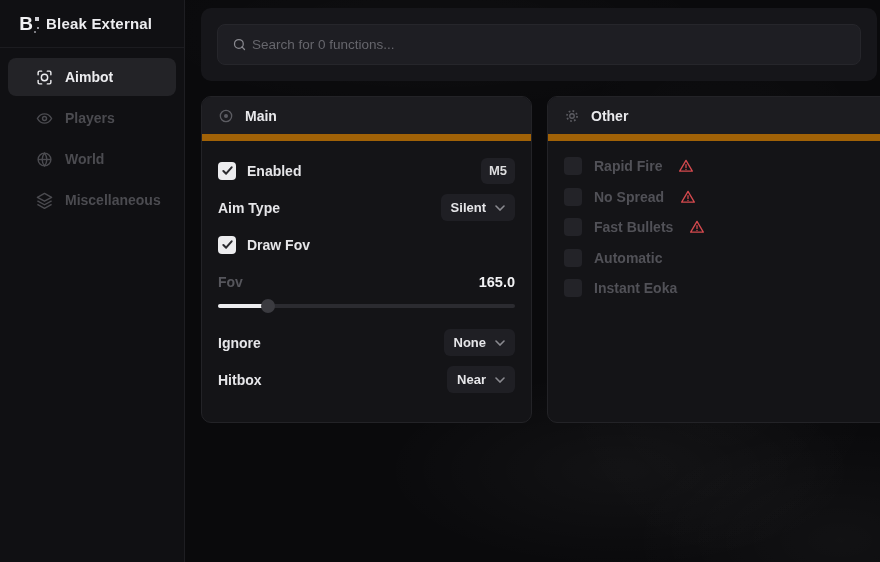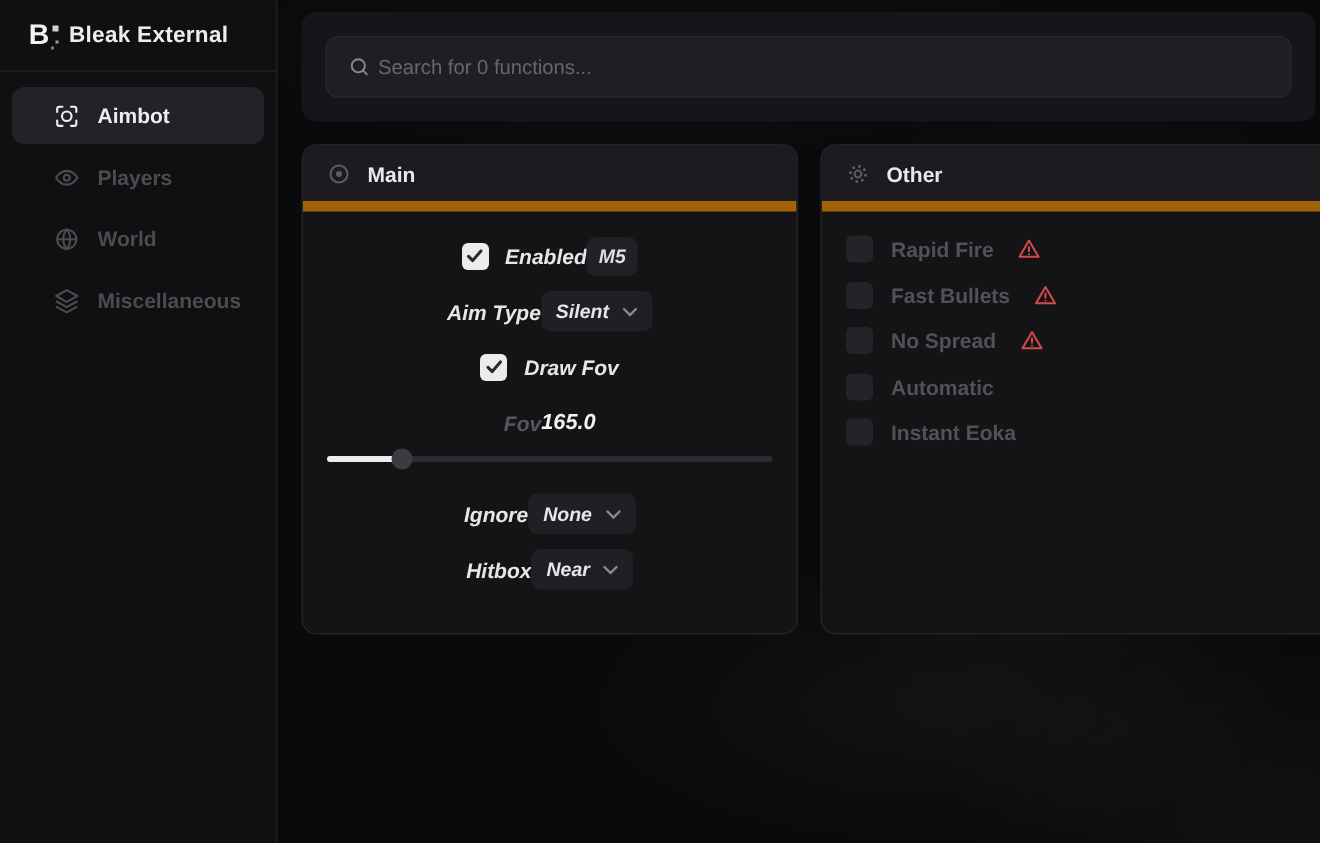--- a/index.html
+++ b/index.html
@@ -71,22 +71,22 @@
   .panel-other { left: 362px; width: 346px; }
   .panel-header {
     height: 44px; background: #1c1c20; border-bottom: 7px solid #a16207;
     display: flex; align-items: center; gap: 11px; padding: 0 16px;
   }
   .panel-header svg { width: 16px; height: 16px; }
   .panel-title { font-size: 14px; font-weight: 700; color: #e9e9ec; }
   .panel-body { padding: 16px; }
 
   .row {
-    display: flex; align-items: center; justify-content: center;
-    min-height: 27px; margin-bottom: 10px; font-style: italic;
+    display: flex; align-items: center; justify-content: space-between;
+    min-height: 27px; margin-bottom: 10px;
   }
   .row-left { display: flex; align-items: center; gap: 11px; }
   .ctl-label { font-size: 14px; font-weight: 600; color: #e6e6e9; }
   .ctl-label.dim { color: #56565c; }
 
   .checkbox {
     width: 18px; height: 18px; border-radius: 4px; background: #ececee;
     display: flex; align-items: center; justify-content: center; cursor: pointer;
   }
   .checkbox svg { width: 11px; height: 11px; }
@@ -283,44 +283,44 @@
           <svg viewBox="0 0 24 24" fill="none" stroke="#d4494e" stroke-width="2" stroke-linecap="round" stroke-linejoin="round">
               <path d="M12 3.5 21.5 19.8H2.5L12 3.5z"></path>
               <path d="M12 10v4.2"></path>
               <path d="M12 17.2v.1"></path>
             </svg>
         </span>
       </div>
 
       <div class="toggle-row">
         <span class="checkbox unchecked"></span>
+        <span class="ctl-label">No Spread</span>
+        <span class="warn-icon">
+          <svg viewBox="0 0 24 24" fill="none" stroke="#d4494e" stroke-width="2" stroke-linecap="round" stroke-linejoin="round">
+              <path d="M12 3.5 21.5 19.8H2.5L12 3.5z"></path>
+              <path d="M12 10v4.2"></path>
+              <path d="M12 17.2v.1"></path>
+            </svg>
+        </span>
+      </div>
+
+      <div class="toggle-row">
+        <span class="checkbox unchecked"></span>
         <span class="ctl-label">Fast Bullets</span>
         <span class="warn-icon">
           <svg viewBox="0 0 24 24" fill="none" stroke="#d4494e" stroke-width="2" stroke-linecap="round" stroke-linejoin="round">
               <path d="M12 3.5 21.5 19.8H2.5L12 3.5z"></path>
               <path d="M12 10v4.2"></path>
               <path d="M12 17.2v.1"></path>
             </svg>
         </span>
       </div>
 
       <div class="toggle-row">
         <span class="checkbox unchecked"></span>
-        <span class="ctl-label">No Spread</span>
-        <span class="warn-icon">
-          <svg viewBox="0 0 24 24" fill="none" stroke="#d4494e" stroke-width="2" stroke-linecap="round" stroke-linejoin="round">
-              <path d="M12 3.5 21.5 19.8H2.5L12 3.5z"></path>
-              <path d="M12 10v4.2"></path>
-              <path d="M12 17.2v.1"></path>
-            </svg>
-        </span>
-      </div>
-
-      <div class="toggle-row">
-        <span class="checkbox unchecked"></span>
         <span class="ctl-label">Automatic</span>
       </div>
 
       <div class="toggle-row">
         <span class="checkbox unchecked"></span>
         <span class="ctl-label">Instant Eoka</span>
       </div>
 
     </div>
   </section>

